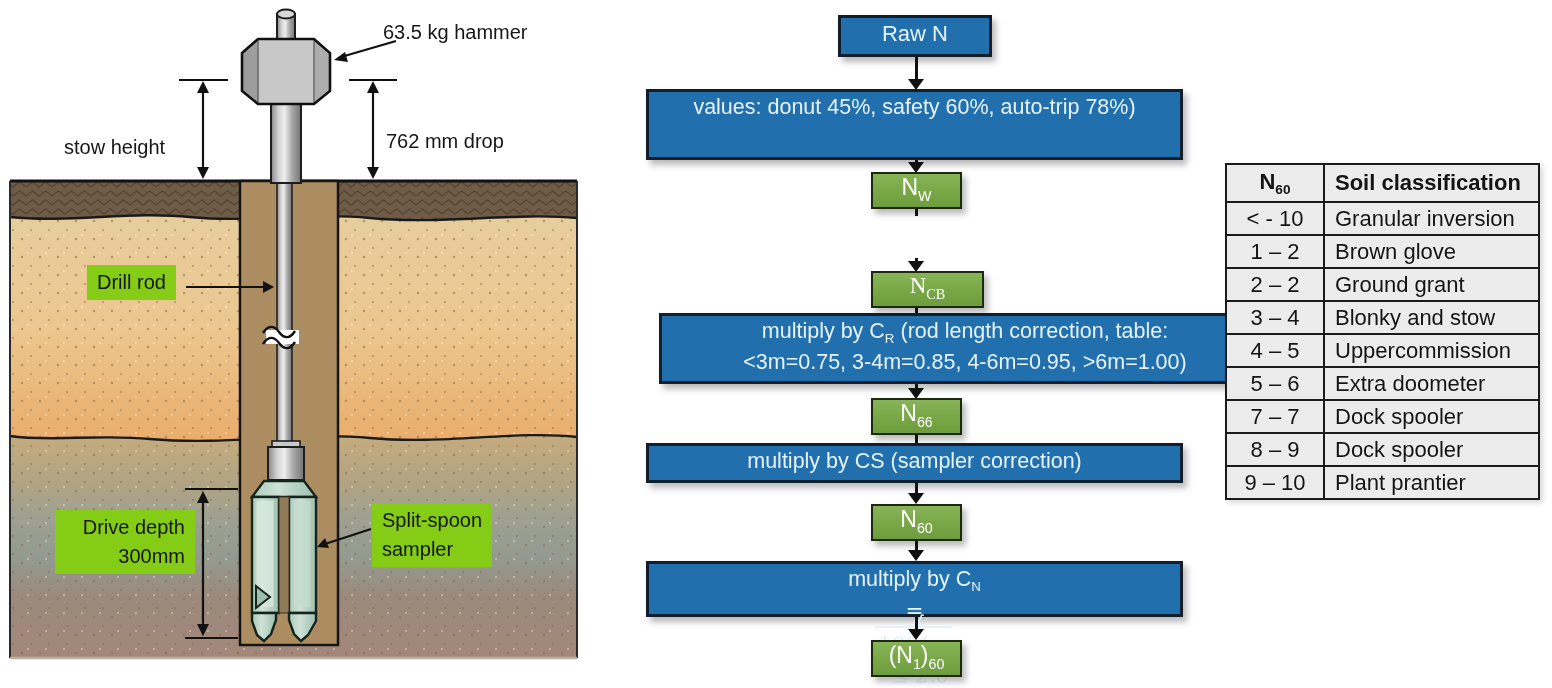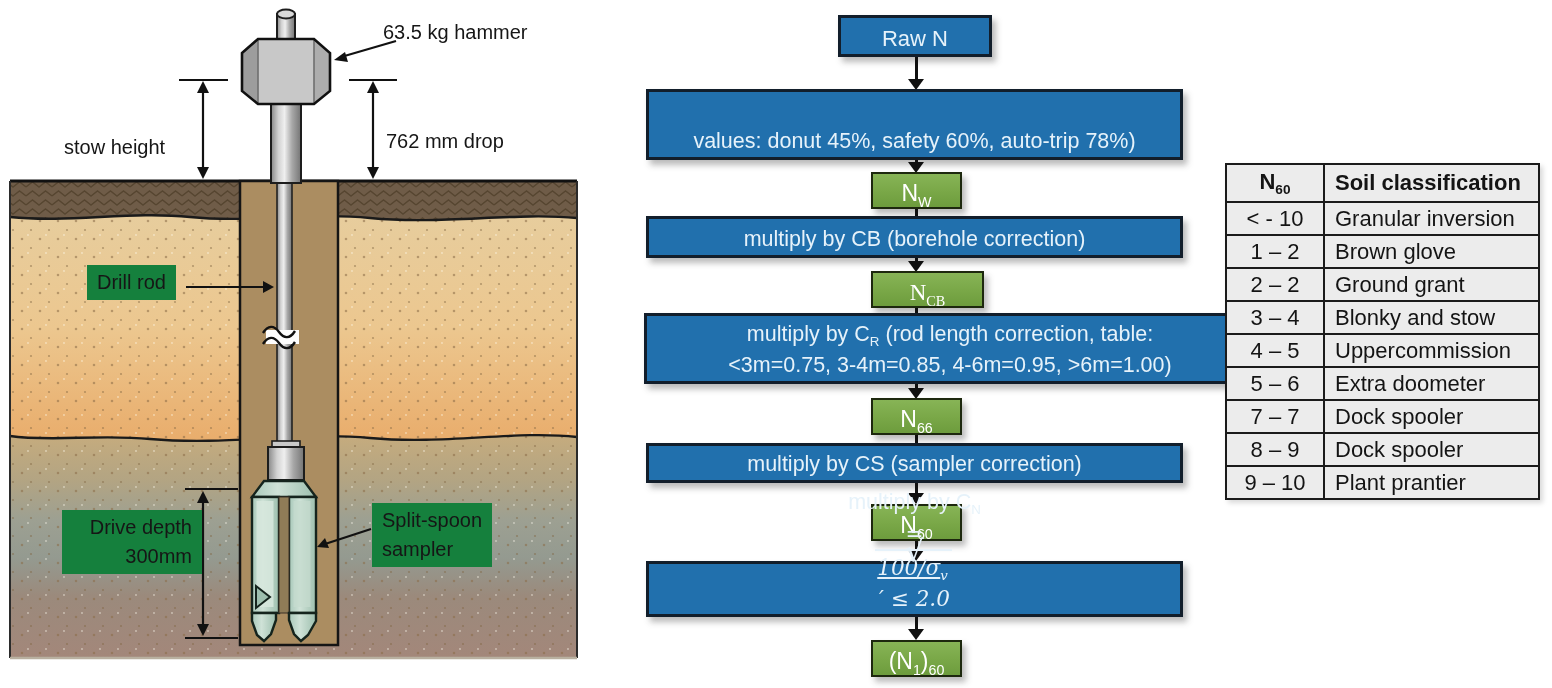--- a/index.html
+++ b/index.html
@@ -2,25 +2,25 @@
 <html><head>
 <meta charset="utf-8">
 <style>
   html,body{margin:0;padding:0;background:#fff;}
   .canvas{position:relative;width:1552px;height:688px;background:#ffffff;overflow:hidden;
           font-family:"Liberation Sans",sans-serif;color:#111;}
   .canvas svg{position:absolute;left:0;top:0;}
 
   
   .diag-label{position:absolute;color:#161616;font-size:20px;line-height:29px;white-space:nowrap;}
-  .label-cream{background:#15803d;padding:3px 10px;}
+  .label-cream{background:#84cc16;padding:3px 10px;}
 
   
   .fc-box{position:absolute;box-sizing:border-box;display:flex;flex-direction:column;
-          align-items:center;justify-content:flex-end;text-align:center;
+          align-items:center;justify-content:flex-start;text-align:center;
           box-shadow:4px 5px 6px rgba(60,60,60,.35);}
   .fc-blue{background:#2170ad;border:3px solid #121e2b;color:#e6f2fa;font-size:21.5px;line-height:31px;}
   .fc-green{background:linear-gradient(180deg,#87b456 0%,#79a747 55%,#6d9c3d 100%);
             border:2.5px solid #1d280e;color:#ffffff;font-size:23px;}
   .fc-box sub{font-size:62%;line-height:0;}
   .fc-line{position:absolute;left:915px;width:2.5px;background:#101010;}
   .fc-head{position:absolute;left:908px;width:0;height:0;
            border-left:8px solid transparent;border-right:8px solid transparent;
            border-top:11px solid #101010;}
   .math{font-family:"DejaVu Serif",serif;font-style:italic;}
@@ -173,21 +173,21 @@
     <g>
       <path d="M371,529 L325,544" stroke="#111" stroke-width="2.2" fill="none"></path>
       <polygon points="317,547 325,538 329,548" fill="#111"></polygon>
     </g>
   </svg>
 
   <div class="diag-label" style="left:383px;top:18px;">63.5 kg hammer</div>
   <div class="diag-label" style="left:64px;top:133px;">stow height</div>
   <div class="diag-label" style="left:386px;top:127px;">762 mm drop</div>
   <div class="diag-label label-cream" style="left:87px;top:265px;">Drill rod</div>
-  <div class="diag-label label-cream" style="left:62px;top:510px;width:120px;text-align:right;">
+  <div class="diag-label label-cream" style="left:55px;top:510px;width:120px;text-align:right;">
     <span>Drive depth</span><br>
     <span>300mm</span>
   </div>
   <div class="diag-label label-cream" style="left:372px;top:503px;">
     <span>Split-spoon</span><br>
     <span>sampler</span>
   </div>
 
   <div class="fc-box fc-blue" style="left:838px;top:15px;width:154px;height:42px;font-size:22px;">
     <span>Raw N</span>
@@ -202,34 +202,31 @@
 
   <div class="fc-line" style="top:160px;height:4px;"></div>
   <div class="fc-head" style="top:162px;"></div>
 
   <div class="fc-box fc-green" style="left:871px;top:172px;width:91px;height:37px;">
     <span><span>N</span><sub>W</sub></span>
   </div>
 
   <div class="fc-line" style="top:209px;height:7px;"></div>
 
-  <div class="fc-box fc-blue" style="left:646px;top:216px;width:537px;height:42px;">
-    <span>multiply by CB (borehole correction)</span>
-  </div>
 
   <div class="fc-line" style="top:258px;height:5px;"></div>
   <div class="fc-head" style="top:261px;"></div>
 
   <div class="fc-box fc-green" style="left:871px;top:271px;width:113px;height:37px;font-family:Liberation Serif, serif;">
     <span><span>N</span><sub>CB</sub></span>
   </div>
 
   <div class="fc-line" style="top:308px;height:5px;"></div>
 
-  <div class="fc-box fc-blue" style="left:644px;top:313px;width:612px;height:71px;">
+  <div class="fc-box fc-blue" style="left:659px;top:313px;width:612px;height:71px;">
     <div><span>multiply by C</span><sub>R</sub><span> (rod length correction, table:</span></div>
     <div>&lt;3m=0.75, 3-4m=0.85, 4-6m=0.95, &gt;6m=1.00)</div>
   </div>
 
   <div class="fc-line" style="top:384px;height:5px;"></div>
   <div class="fc-head" style="top:388px;"></div>
 
   <div class="fc-box fc-green" style="left:871px;top:398px;width:91px;height:37px;">
     <span><span>N</span><sub>66</sub></span>
   </div>

